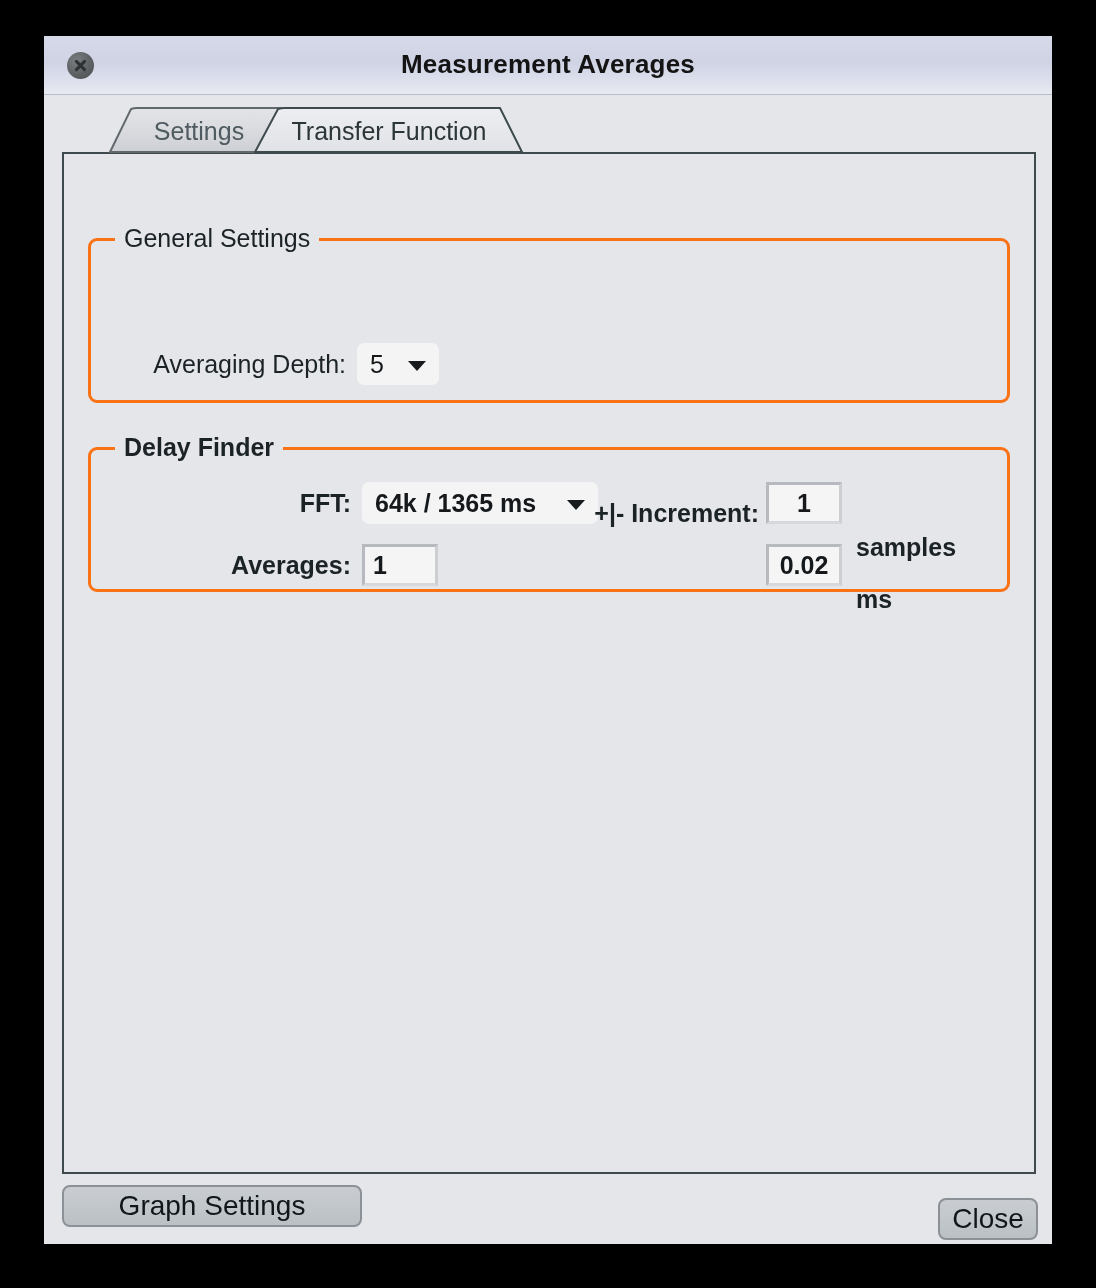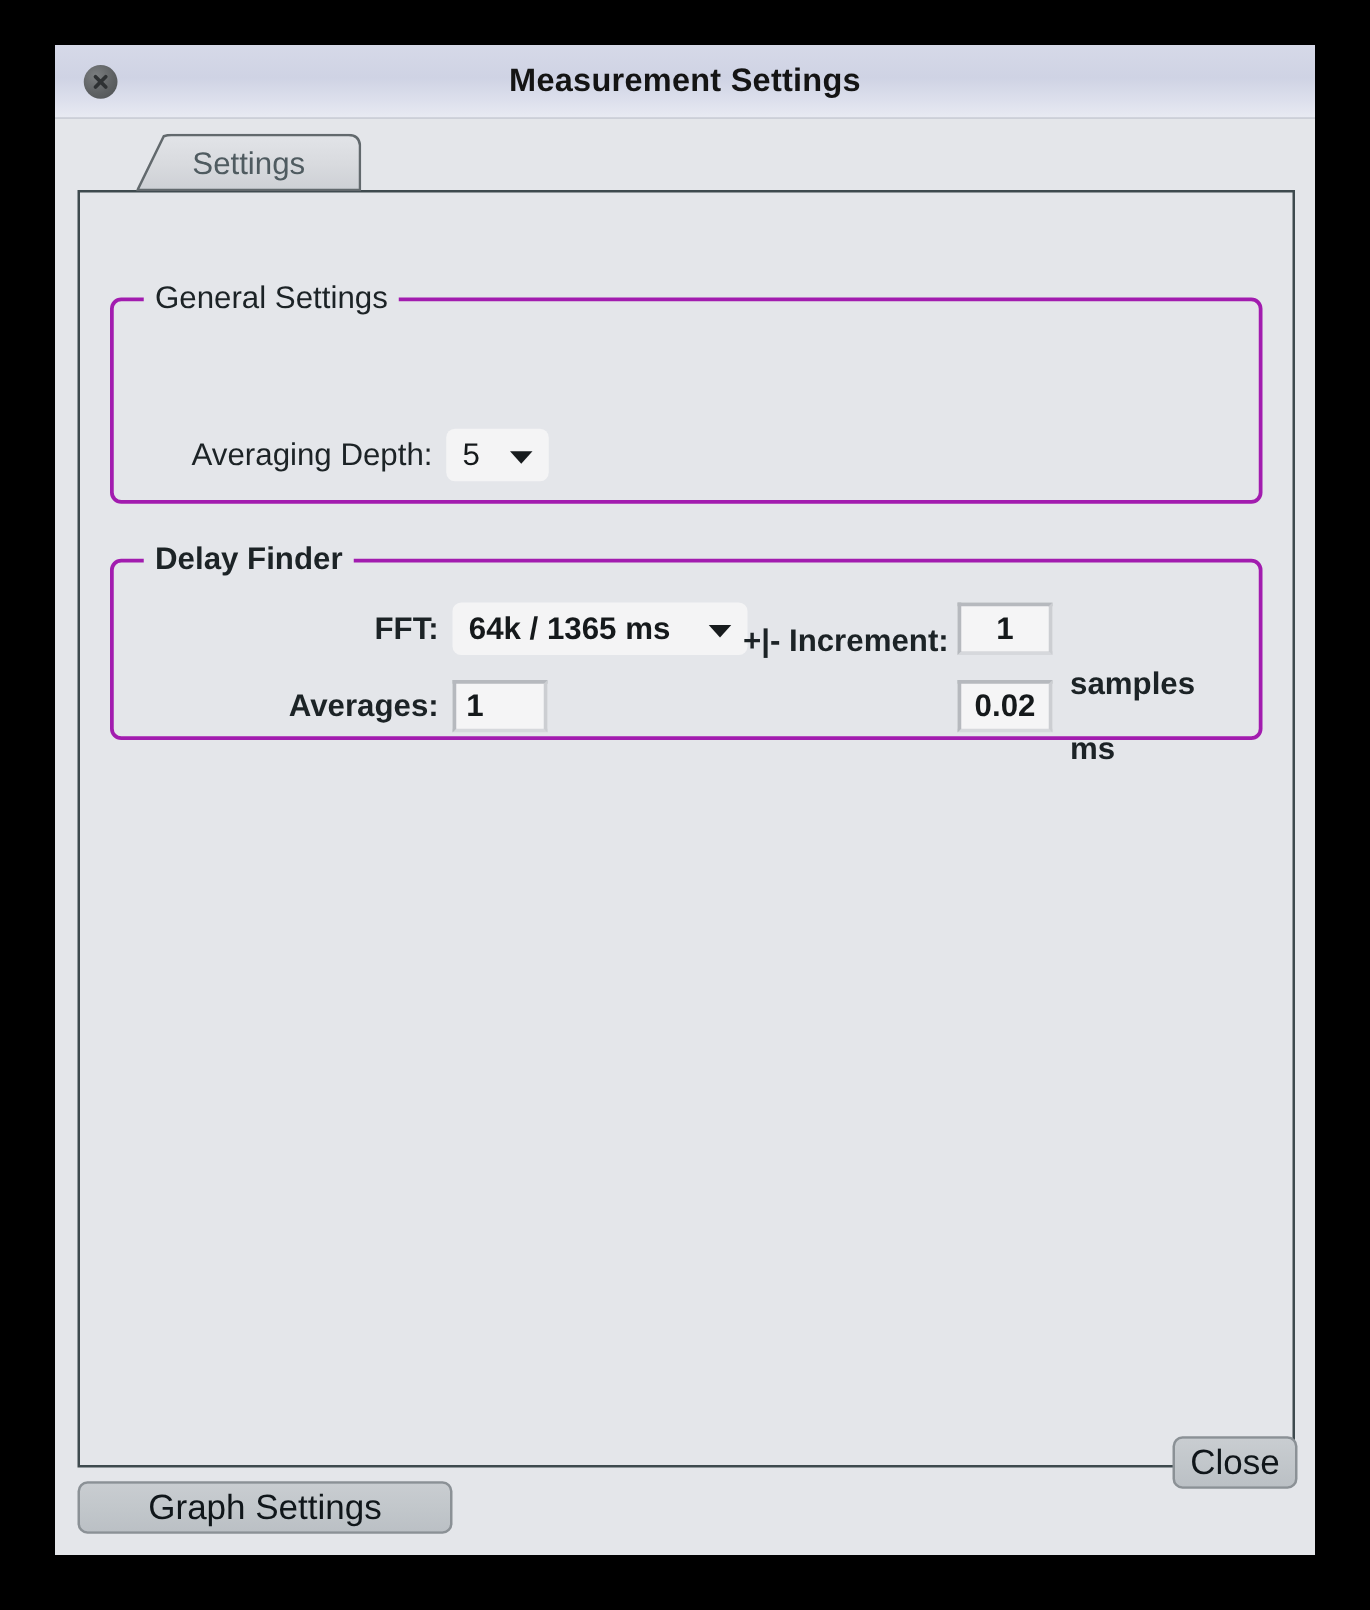--- a/index.html
+++ b/index.html
@@ -94,21 +94,21 @@
     height: 1022px;
     box-sizing: border-box;
     border: 2px solid #3e4a4e;
     background: #e4e6ea;
   }
 
   
   .groupbox {
     position: absolute;
     box-sizing: border-box;
-    border: 3px solid #a21caf;
+    border: 3px solid #f97316;
     border-radius: 9px;
     background: #e4e6ea;
   }
   .group-title {
     position: absolute;
     top: -17px;
     left: 24px;
     padding: 0 9px;
     background: #e4e6ea;
     font-size: 25px;
@@ -205,52 +205,65 @@
     position: absolute;
     left: 0; right: 0; top: 0; bottom: 0;
     display: flex;
     align-items: center;
     justify-content: center;
     font-size: 28px;
     color: #10161a;
     white-space: nowrap;
   }
   #btn-graph-settings { left: 18px; top: 1149px; width: 300px; height: 42px; }
-  #btn-close          { left: 894px; top: 1113px; width: 100px; height: 42px; }
+  #btn-close          { left: 894px; top: 1162px; width: 100px; height: 42px; }
 </style>
 </head>
 <body>
 
 <div id="window">
 
   <div id="titlebar">
     <div id="close-btn">
       <svg width="15" height="15" viewBox="0 0 15 15" aria-hidden="true">
         <path d="M3.4 3.4 L11.6 11.6 M11.6 3.4 L3.4 11.6" stroke="#2e3133" stroke-width="3" stroke-linecap="round"></path>
       </svg>
     </div>
-    <div id="title-text">Measurement Settings</div>
+    <div id="title-text">Measurement Averages</div>
   </div>
 
   <div id="tabstrip">
 
     <div class="tab" id="tab-spectrum">
       <svg class="tab-shape" viewBox="0 0 180 46" preserveAspectRatio="none" aria-hidden="true">
         <defs>
           <linearGradient id="gradInactive" x1="0" y1="0" x2="0" y2="1">
             <stop offset="0%" stop-color="#e2e4e8"></stop>
             <stop offset="55%" stop-color="#d8dade"></stop>
             <stop offset="100%" stop-color="#cdd0d5"></stop>
           </linearGradient>
         </defs>
         <path d="M22 2 Q25 1 28 1 L170 1 Q178 1 179 9 L179 45 L1 45 Z" fill="url(#gradInactive)" stroke="#62696d" stroke-width="2"></path>
       </svg>
       <div class="tab-label">Settings</div>
     </div>
 
+    <div class="tab" id="tab-transfer">
+      <svg class="tab-shape" viewBox="0 0 270 46" preserveAspectRatio="none" aria-hidden="true">
+        <defs>
+          <linearGradient id="gradActive" x1="0" y1="0" x2="0" y2="1">
+            <stop offset="0%" stop-color="#eceef1"></stop>
+            <stop offset="60%" stop-color="#e5e7eb"></stop>
+            <stop offset="100%" stop-color="#e0e2e7"></stop>
+          </linearGradient>
+        </defs>
+        <path d="M24 2 Q27 1 31 1 L246 1 L268 45 L1 45 Z" fill="url(#gradActive)" stroke="#3e4a4e" stroke-width="2"></path>
+      </svg>
+      <div class="tab-label">Transfer Function</div>
+    </div>
 
   </div>
 
   <div id="panel">
 
     <div class="groupbox" id="group-general">
       <div class="group-title">General Settings</div>
 
 
       <div class="row" style="left:0; top:102px; width:100%;">

